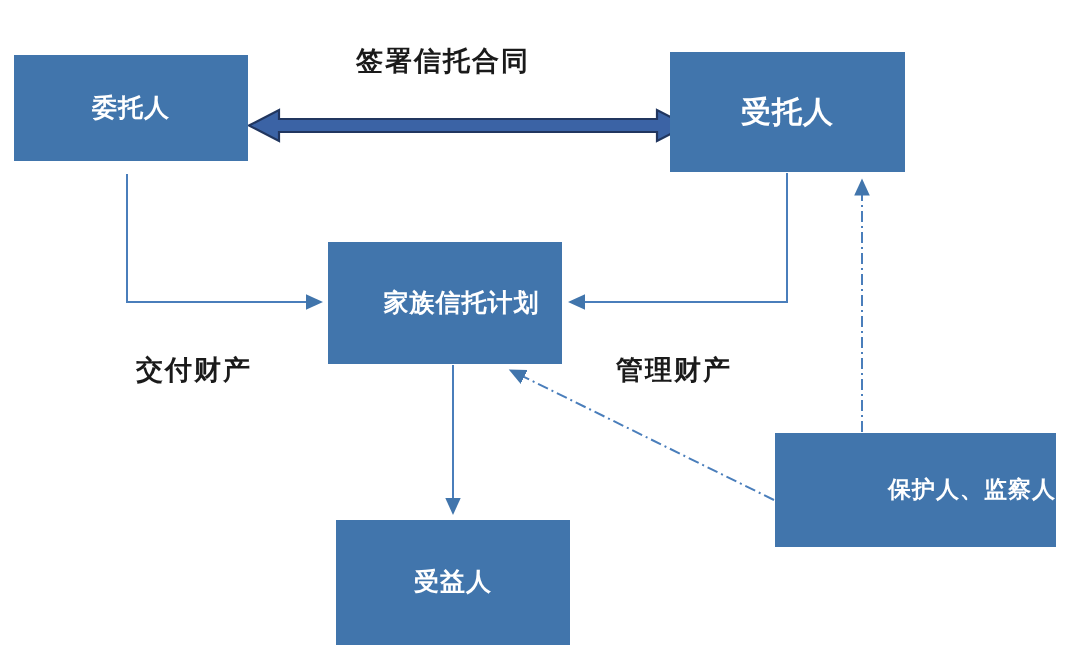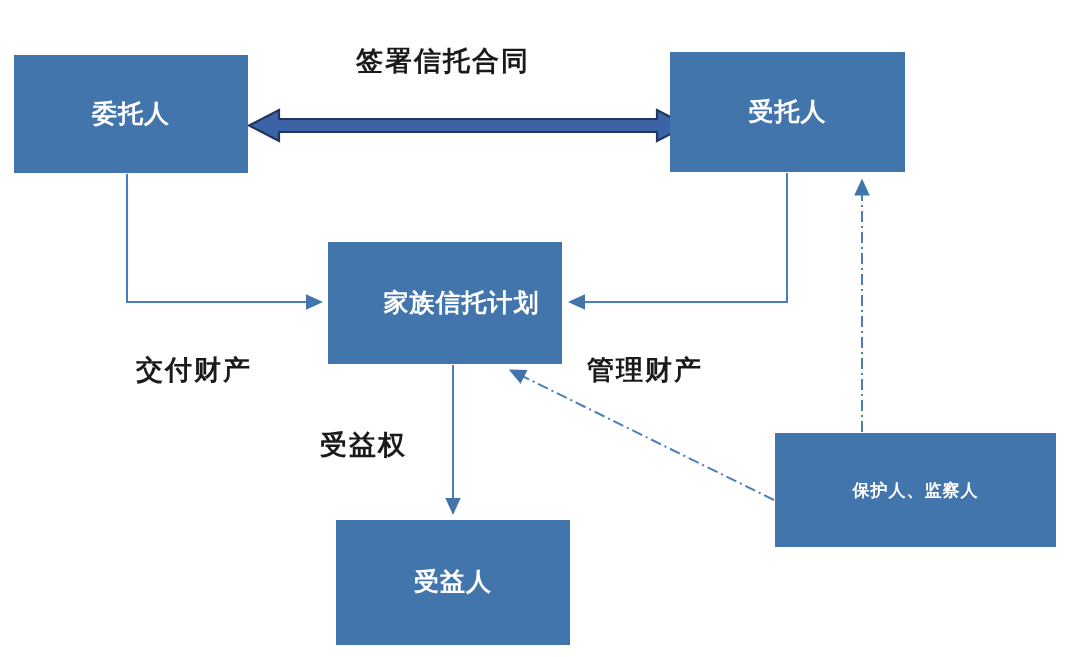--- a/index.html
+++ b/index.html
@@ -28,39 +28,39 @@
     text-align: center;
     box-sizing: border-box;
     font-weight: 600;
     letter-spacing: 1px;
     line-height: 1.45;
     z-index: 5;
   }
   .node .ln { display: block; white-space: nowrap; }
 
   
-  #node-settlor   { left: 14px;  top: 55px;  width: 234px; height: 118px; font-size: 25px; }
-  #node-trustee   { left: 670px; top: 52px;  width: 235px; height: 120px; font-size: 25px; }
+  #node-settlor   { left: 14px;  top: 55px;  width: 234px; height: 106px; font-size: 25px; }
+  #node-trustee   { left: 670px; top: 52px;  width: 235px; height: 120px; font-size: 30px; }
   #node-plan      { left: 328px; top: 242px; width: 234px; height: 122px; font-size: 25px; padding-left: 33px; }
   #node-beneficiary { left: 336px; top: 520px; width: 234px; height: 125px; font-size: 25px; }
-  #node-protector { left: 775px; top: 433px; width: 281px; height: 114px; font-size: 17px; }
+  #node-protector { left: 775px; top: 433px; width: 281px; height: 114px; font-size: 23px; align-items: flex-end; }
 
   
   .edge-label {
     position: absolute;
     color: #1a1a1a;
     font-weight: 700;
     font-size: 27px;
     letter-spacing: 2px;
     white-space: nowrap;
     z-index: 6;
   }
   #label-contract { left: 356px; top: 43px; }
   #label-deliver  { left: 136px; top: 352px; }
-  #label-manage   { left: 587px; top: 352px; }
+  #label-manage   { left: 616px; top: 352px; }
   #label-benefit  { left: 320px; top: 427px; }
 
   svg#edges {
     position: absolute;
     left: 0; top: 0;
     width: 1080px;
     height: 657px;
     z-index: 1;
   }
 </style>
@@ -124,15 +124,14 @@
     <span class="ln">受益人</span>
   </div>
 
   <div class="node" id="node-protector">
     <span class="ln">保护人、监察人</span>
   </div>
 
   <div class="edge-label" id="label-contract">签署信托合同</div>
   <div class="edge-label" id="label-deliver">交付财产</div>
   <div class="edge-label" id="label-manage">管理财产</div>
-  <div class="edge-label" id="label-benefit">受益权</div>
 
 </div>
 
 </body></html>

